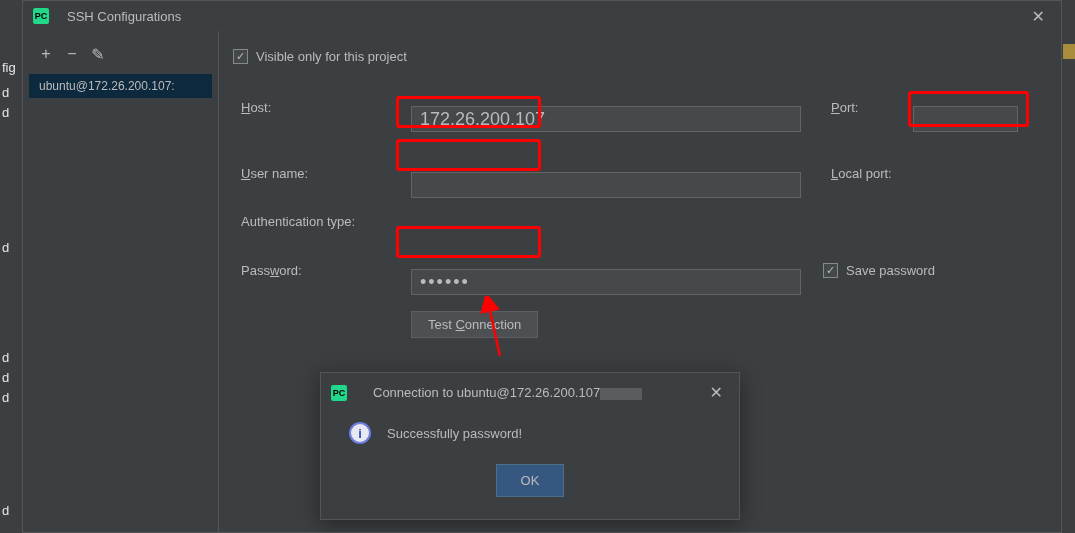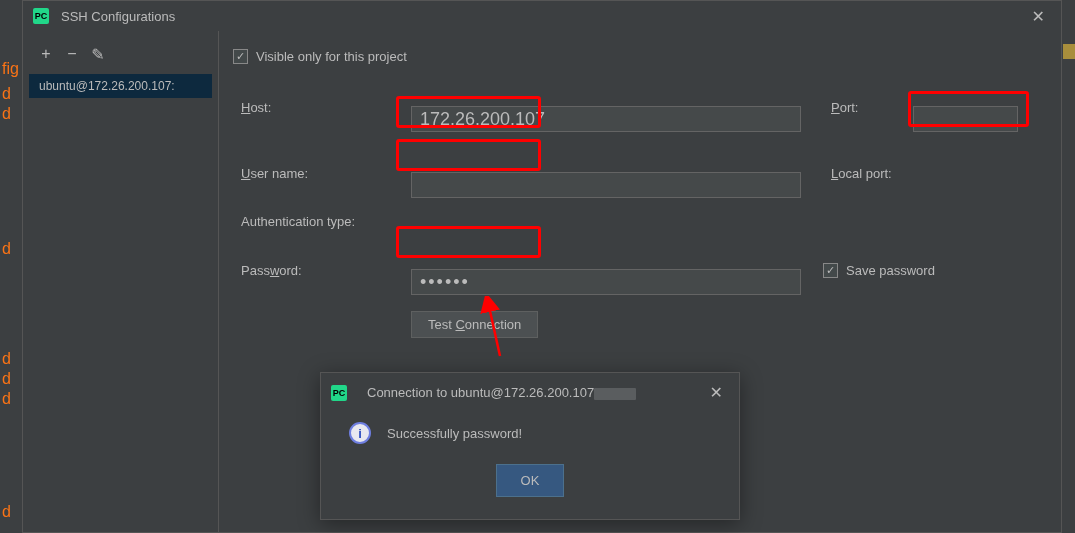--- a/index.html
+++ b/index.html
@@ -21,22 +21,22 @@
       position: absolute;
       left: 0;
       top: 0;
       width: 20px;
       height: 533px;
       background: #3c3f41;
     }
     .backdrop-text {
       position: absolute;
       left: 2px;
-      color: #f97316;
-      font-size: 16px;
+      color: #e5e5e5;
+      font-size: 13px;
     }
     .bt1 { top: 60px; }
     .bt2 { top: 85px; }
     .bt3 { top: 105px; }
     .bt4 { top: 240px; }
     .bt5 { top: 350px; }
     .bt6 { top: 370px; }
     .bt7 { top: 390px; }
     .bt8 { top: 503px; }
     .yellow-strip {
@@ -74,21 +74,21 @@
       width: 16px;
       height: 16px;
       background: #21d789;
       border-radius: 2px;
       display: flex;
       align-items: center;
       justify-content: center;
       font-size: 9px;
       font-weight: bold;
       color: #000;
-      margin-right: 12px;
+      margin-right: 18px;
     }
     .title-text {
       flex: 1;
       color: #bbbbbb;
       font-size: 13px;
     }
     .close-x {
       color: #bbbbbb;
       font-size: 16px;
       cursor: pointer;

